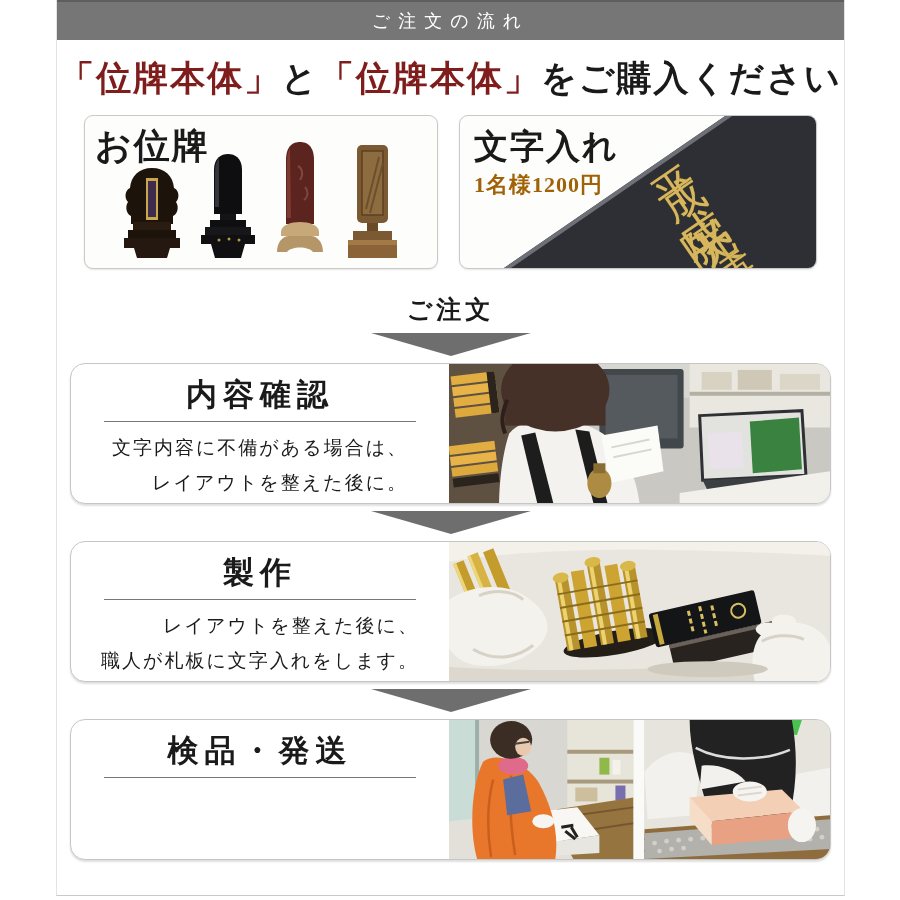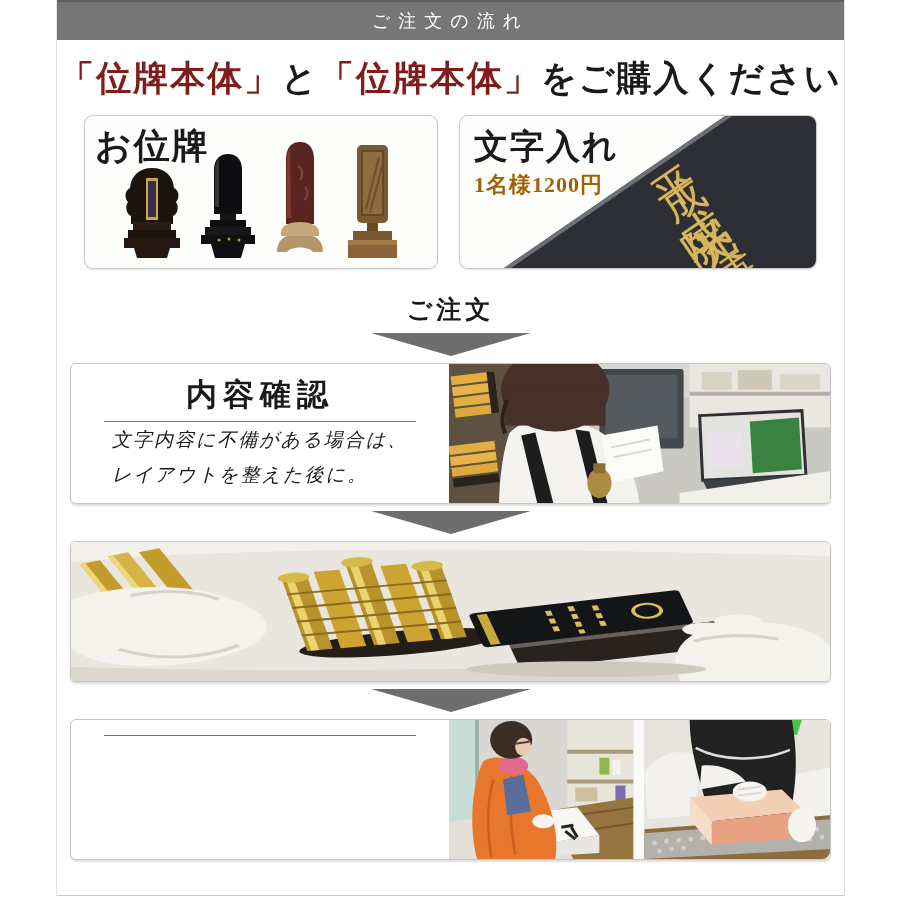--- a/index.html
+++ b/index.html
@@ -34,26 +34,26 @@
   .gold-col { letter-spacing:10px; text-shadow:0 0 1px #8a6d20; }
   .gc-0 { font-size:42px; margin-top:-30px; }
   .gc-1 { font-size:48px; }
   .gc-2 { font-size:33px; margin-top:10px; }
   
   .order-label { margin-top:24px; text-align:center; font-size:25px; letter-spacing:4px; font-weight:600; }
   .flow-arrow { width:0; height:0; margin:7px auto 7px auto;
     border-left:80px solid transparent; border-right:80px solid transparent; border-top:23px solid #6e6e6e; }
   
   .step-row { padding:0 13px; }
-  .step-box { height:141px; border:1px solid #c6c6c6; border-radius:6px; background:#fff;
+  .step-box { height:141px; border:1px solid #c6c6c6; border-radius:15px; background:#fff;
     box-shadow:0 2px 2px rgba(0,0,0,.13); display:flex; overflow:hidden; }
   .step-text { width:378px; display:flex; flex-direction:column; align-items:center; padding-top:10px; }
   .step-title { font-size:31px; font-weight:600; letter-spacing:6px; }
   .step-rule { width:312px; border-bottom:1px solid #777; margin-top:5px; }
-  .step-lines { font-size:19px; letter-spacing:2px; line-height:1.85; text-align:left;font-style:italic; }
+  .step-lines { margin-top:8px; font-size:19px; letter-spacing:2px; line-height:1.85; text-align:right; }
   .step-photo { flex:1; position:relative; background:#ddd; border-radius:0 8px 8px 0; overflow:hidden; }
   .step-photo svg { display:block; width:100%; height:100%; }
 </style>
 </head>
 <body>
 
 <div class="content">
 
   <div class="topbar">
     <span>ご注文の流れ</span>
@@ -180,20 +180,28 @@
           <rect x="144" y="100" width="12" height="10" fill="#8a6d30"></rect>
         </svg>
       </div>
     </div>
   </div>
 
   <div class="flow-arrow"></div>
 
   <div class="step-row">
     <div class="step-box">
+      <div class="step-text">
+        <div class="step-title">製作</div>
+        <div class="step-rule"></div>
+        <div class="step-lines">
+          <div>レイアウトを整えた後に、</div>
+          <div>職人が札板に文字入れをします。</div>
+        </div>
+      </div>
       <div class="step-photo" aria-label="craftsman-engraving-tablet-with-white-gloves">
         <svg viewBox="0 0 380 140" preserveAspectRatio="none">
           <rect width="380" height="140" fill="#e9e6df"></rect>
           <path d="M0,20 C80,6 200,4 380,14 L380,0 L0,0 z" fill="#f3f1ea"></path>
           <path d="M0,140 L380,140 L380,120 C240,128 100,132 0,126 z" fill="#dcd8cd"></path>
           <g transform="rotate(-22 40 36)">
             <rect x="12" y="10" width="11" height="46" fill="#c49c2c"></rect>
               <rect x="28" y="8" width="11" height="48" fill="#d7b345"></rect>
               <rect x="44" y="10" width="11" height="46" fill="#c49c2c"></rect>
             <rect x="12" y="10" width="3" height="46" fill="#edd77a"></rect>
@@ -243,20 +251,21 @@
         </svg>
       </div>
     </div>
   </div>
 
   <div class="flow-arrow"></div>
 
   <div class="step-row">
     <div class="step-box">
       <div class="step-text">
+        <div class="step-title">検品・発送</div>
         <div class="step-rule"></div>
       </div>
       <div class="step-photo" aria-label="inspection-and-careful-packing">
         <svg viewBox="0 0 380 140" preserveAspectRatio="none">
           <rect width="380" height="140" fill="#d8d7d1"></rect>
           <rect width="26" height="140" fill="#c9ddd6"></rect>
           <rect x="26" width="4" height="140" fill="#9ab0a8"></rect>
           <rect x="118" width="66" height="92" fill="#e7e4da"></rect>
           <rect x="118" y="30" width="66" height="4" fill="#a89a7e"></rect>
             <rect x="118" y="60" width="66" height="4" fill="#a89a7e"></rect>

